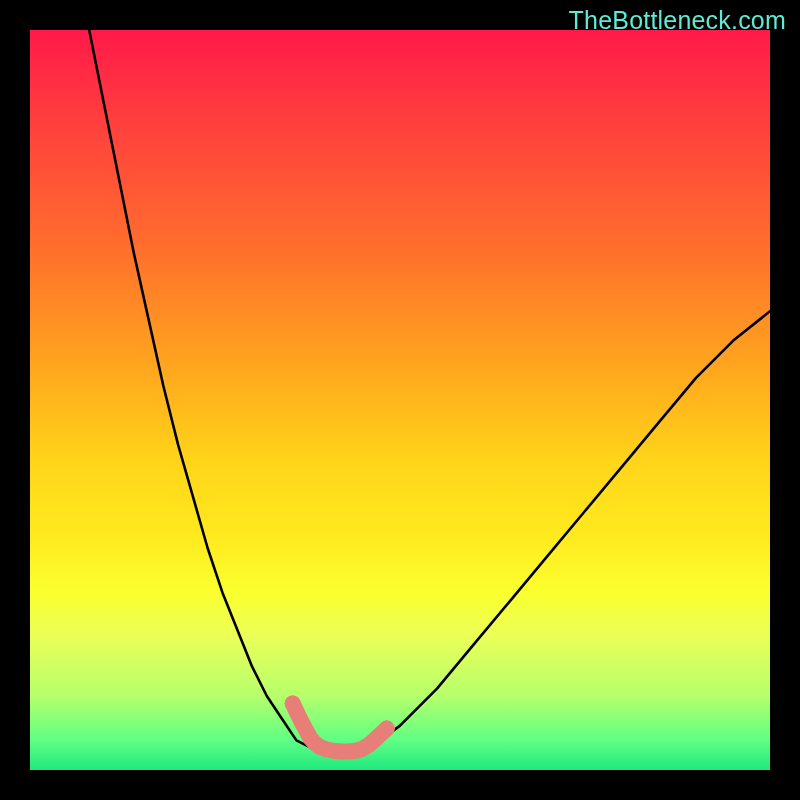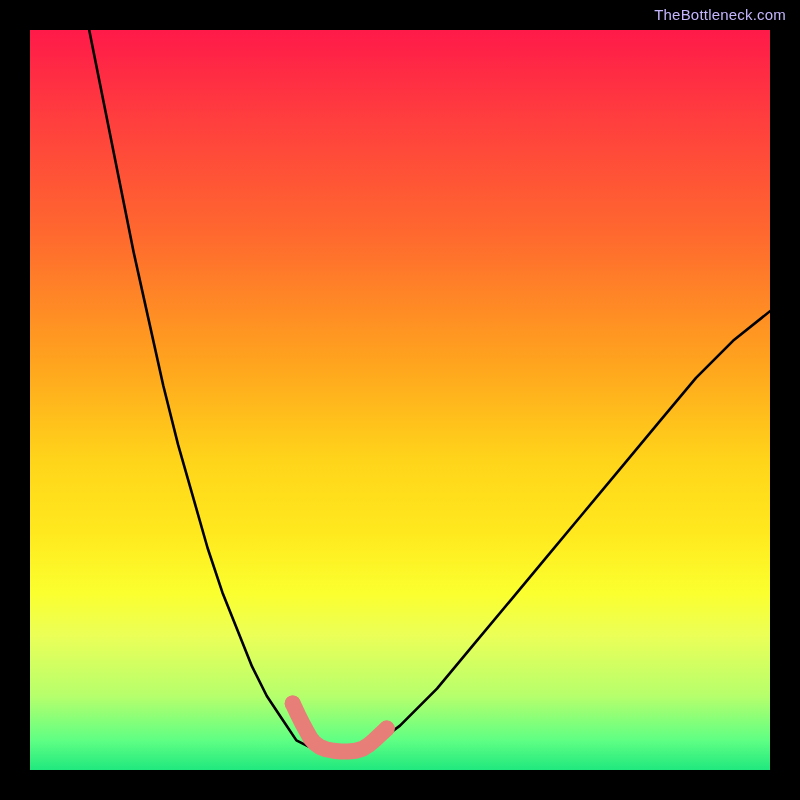--- a/index.html
+++ b/index.html
@@ -16,22 +16,22 @@
     left: 0;
     top: 0;
     width: 800px;
     height: 800px;
     background: #000;
   }
   .watermark {
     position: absolute;
     top: 6px;
     right: 14px;
-    color: #c4b5fd;
-    font-size: 15px;
+    color: #5eead4;
+    font-size: 25px;
     font-weight: 400;
     letter-spacing: 0.2px;
     z-index: 10;
     margin-left: 16px;
   }
   .plot {
     position: absolute;
     left: 30px;
     top: 30px;
     width: 740px;

